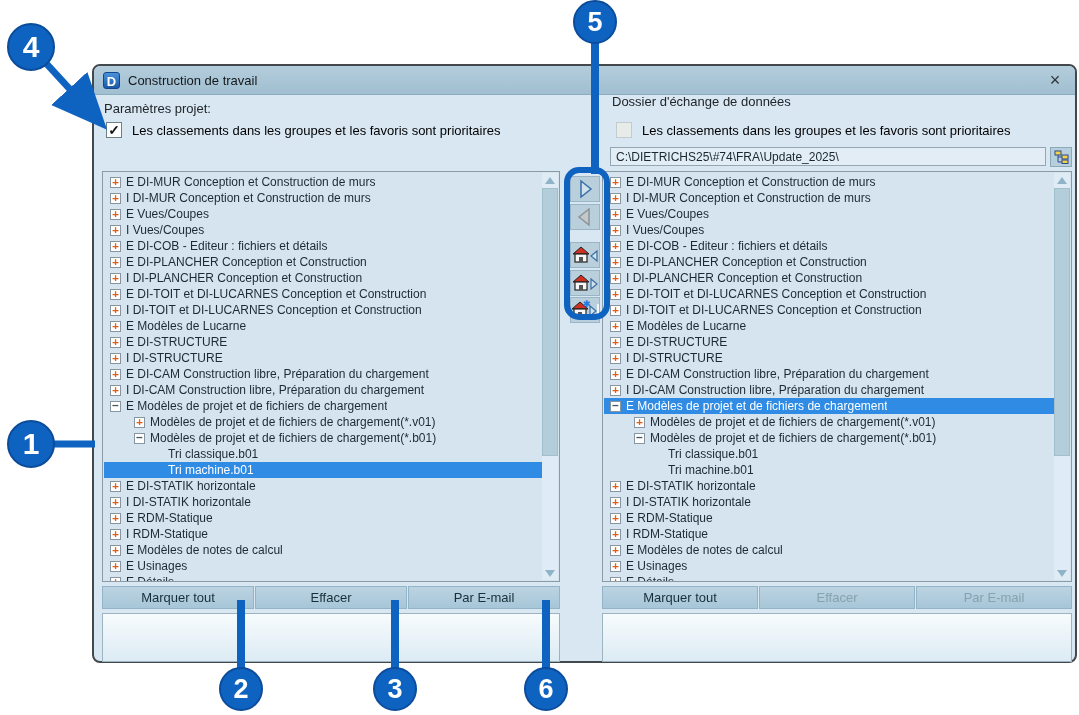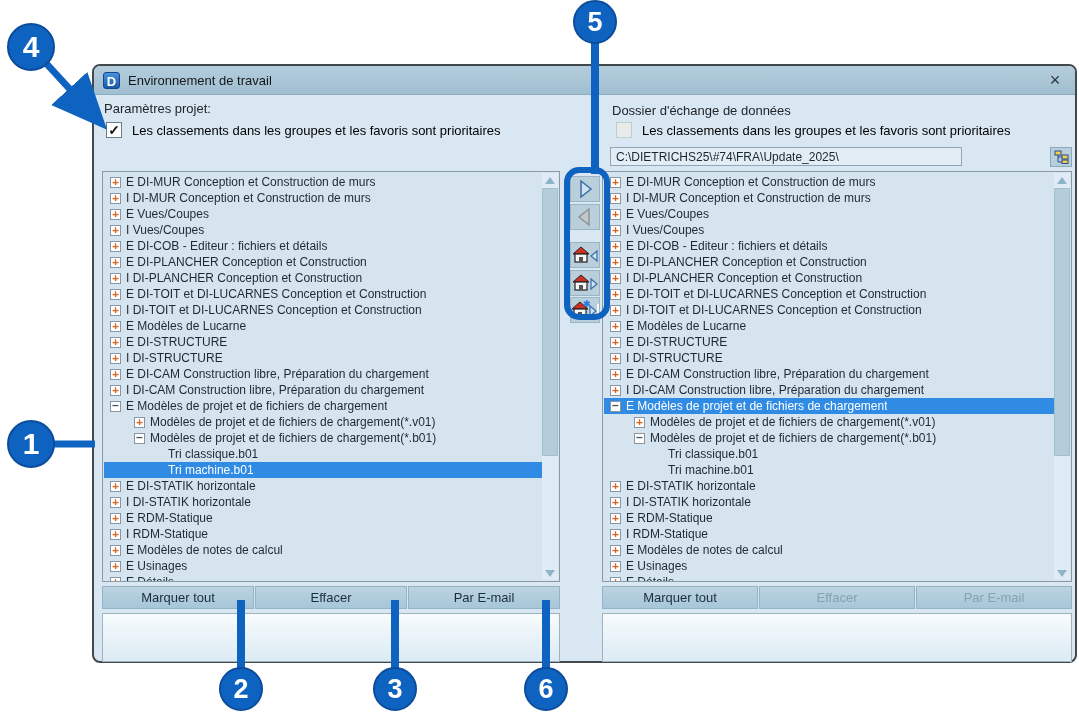--- a/index.html
+++ b/index.html
@@ -70,21 +70,21 @@
          color:#fff;font-weight:bold;text-align:center;z-index:60;box-sizing:border-box;}
   .badge.big{width:48px;height:48px;font-size:30px;line-height:44px;}
   .badge.small{width:44px;height:44px;font-size:27px;line-height:40px;}
 </style>
 </head>
 <body>
 
 <div class="window">
   <div class="titlebar">
     <div class="dlogo">D</div>
-    <div class="wtitle">Environnement de travail</div>
+    <div class="wtitle">Construction de travail</div>
     <div class="wclose">×</div>
   </div>
 
   <div class="plabel" style="left:10px;top:35px;">Paramètres projet:</div>
   <div class="cbrow" style="left:12px;top:56px;">
     <div class="cbox" id="left-cb">✓</div>
     <div class="cblabel">Les classements dans les groupes et les favoris sont prioritaires</div>
   </div>
 
   <div class="tree" style="left:8px;top:105px;width:458px;height:411px;">
@@ -240,26 +240,26 @@
     <svg width="28" height="20">
       <polygon points="1,9 9,2 17,9" fill="#d03020" stroke="#222" stroke-width="1"></polygon>
       <rect x="3" y="9" width="12" height="8" fill="#f7f7f7" stroke="#222" stroke-width="1.2"></rect>
       <rect x="7" y="12" width="4" height="5" fill="#555"></rect>
       <text x="12" y="7" font-size="9" fill="#2a7de0" font-weight="bold">✱</text>
       <polygon points="19,6 25,11 19,16" fill="#cfe2ee" stroke="#3a6ea5" stroke-width="1.2"></polygon>
       <line x1="27" y1="4" x2="27" y2="17" stroke="#f2f6f8" stroke-width="2"></line>
     </svg>
   </div>
 
-  <div class="plabel" style="left:518px;top:37px;">Dossier d'échange de données</div>
+  <div class="plabel" style="left:518px;top:28px;">Dossier d'échange de données</div>
   <div class="cbrow" style="left:522px;top:56px;">
     <div class="cbox unchecked" id="right-cb"></div>
     <div class="cblabel">Les classements dans les groupes et les favoris sont prioritaires</div>
   </div>
-  <div class="pathfield" style="left:516px;top:81px;width:352px;">C:\DIETRICHS25\#74\FRA\Update_2025\</div>
+  <div class="pathfield" style="left:516px;top:81px;width:436px;">C:\DIETRICHS25\#74\FRA\Update_2025\</div>
   <div class="browsebtn" style="left:956px;top:81px;">
     <svg width="15" height="14">
       <rect x="1" y="1" width="6" height="4" fill="#f5d04a" stroke="#2a4b8c"></rect>
       <rect x="8" y="5" width="6" height="4" fill="#f5d04a" stroke="#2a4b8c"></rect>
       <rect x="8" y="10" width="6" height="3.5" fill="#f5d04a" stroke="#2a4b8c"></rect>
       <path d="M4 5 V12 H8 M4 7 H8" stroke="#2a4b8c" fill="none"></path>
     </svg>
   </div>
 
   <div class="tree" style="left:508px;top:105px;width:470px;height:411px;">

